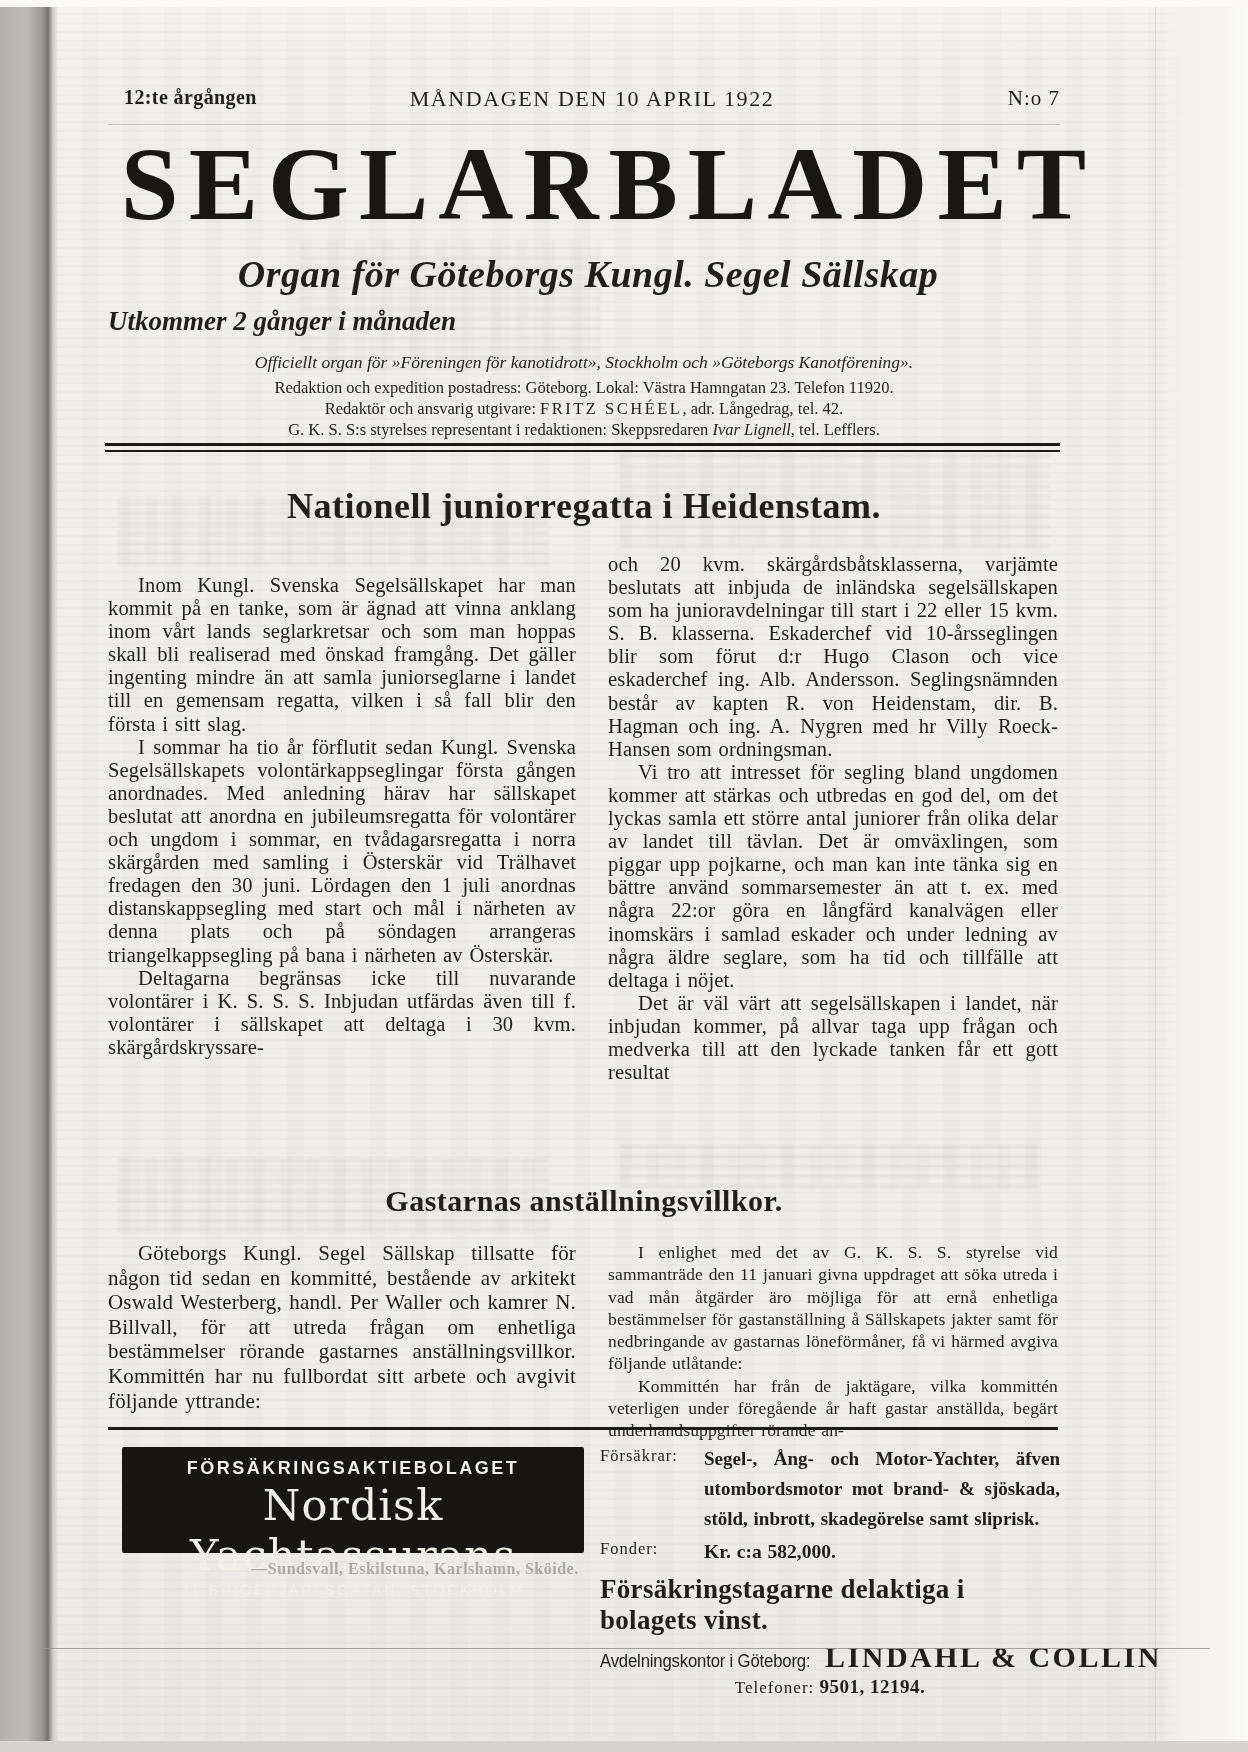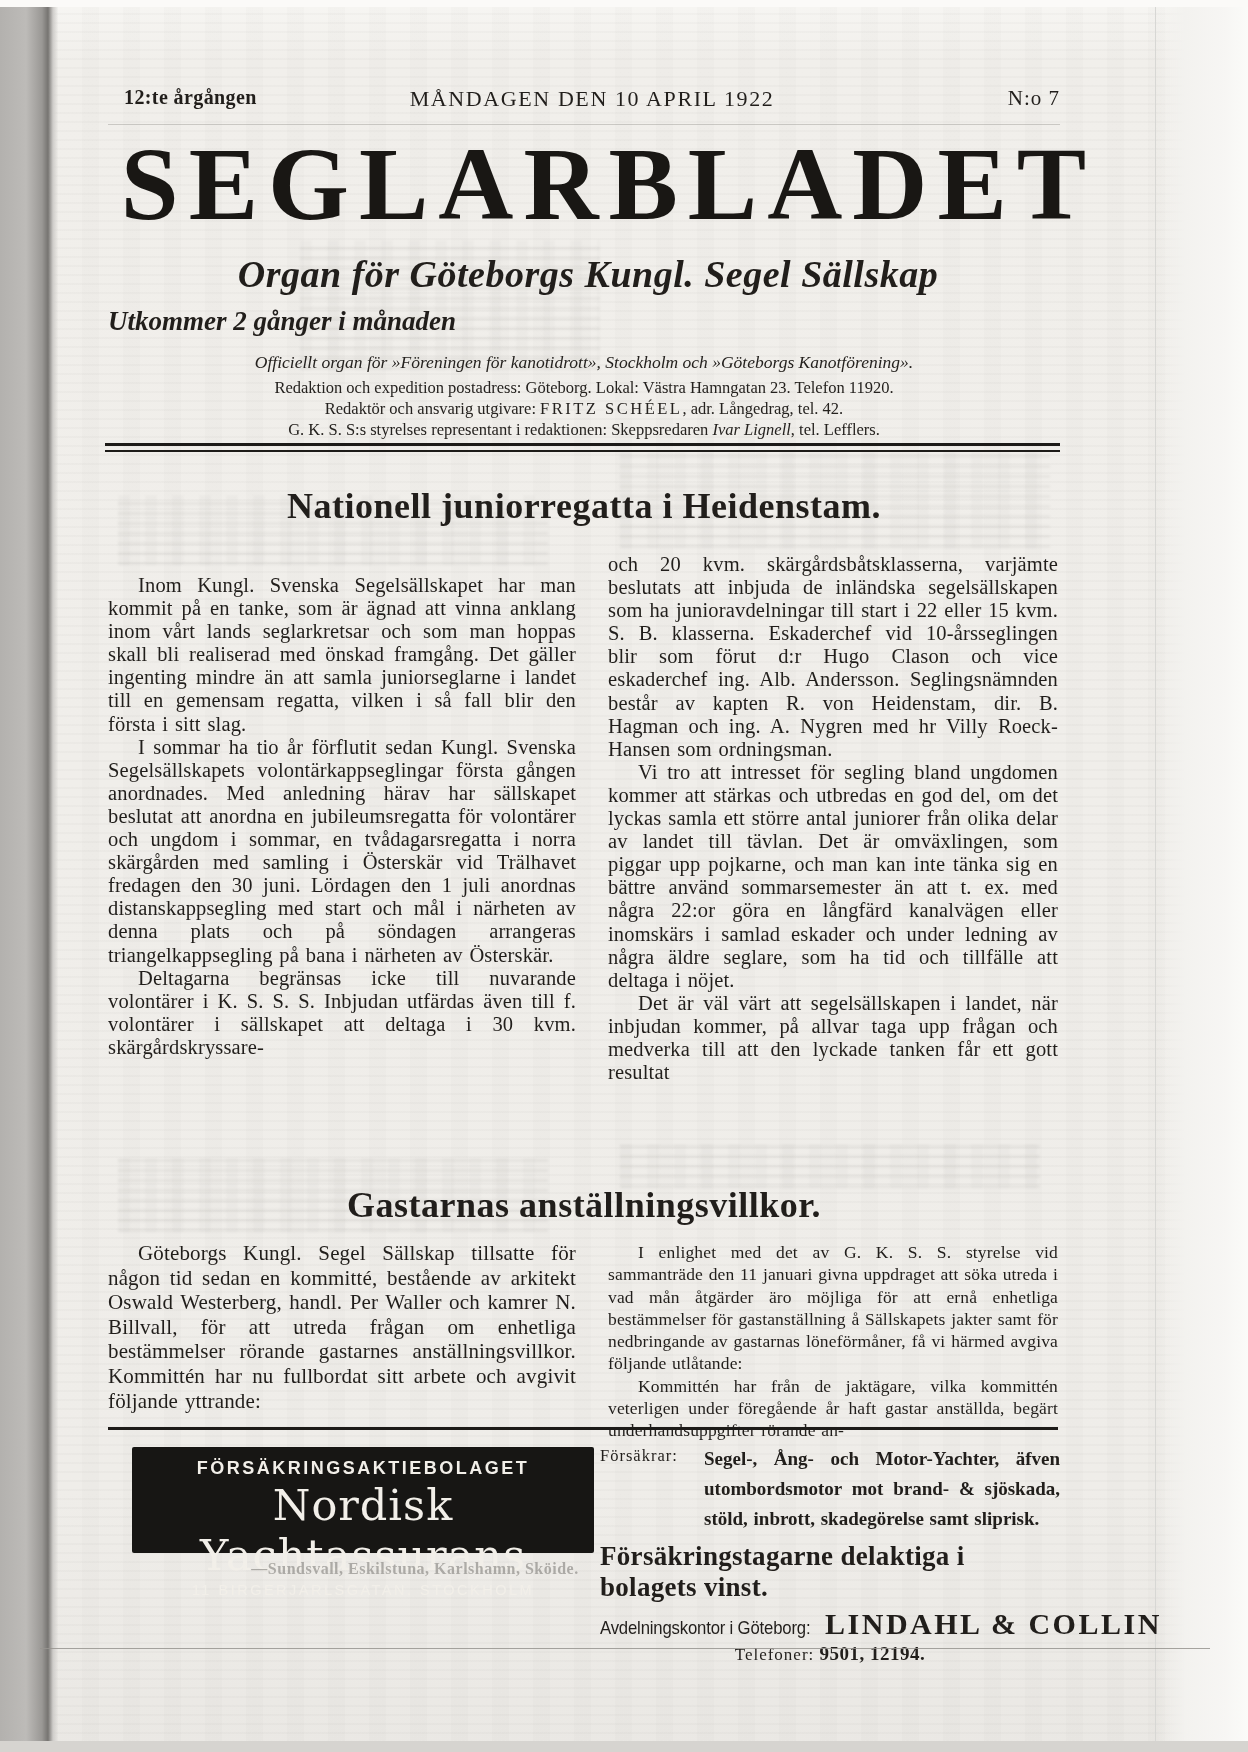--- a/index.html
+++ b/index.html
@@ -50,39 +50,39 @@
   .mast-red3{top:420px;font-size:16.5px;}
   .sp-caps{letter-spacing:2.5px;}
   .ital{font-style:italic;}
   .rule-double{position:absolute;top:443px;left:105px;width:955px;height:4px;
     border-top:3px solid #1d1b18;border-bottom:2px solid #1d1b18;}
 
   
   .headline1{position:absolute;top:485px;left:108px;width:952px;text-align:center;
     font-size:36px;font-weight:bold;letter-spacing:.5px;}
   .headline2{position:absolute;top:1184px;left:108px;width:952px;text-align:center;
-    font-size:36px;font-weight:bold;letter-spacing:.5px;}
+    font-size:30px;font-weight:bold;letter-spacing:.5px;}
   .cols{position:absolute;left:108px;width:950px;display:flex;gap:32px;}
   .cols-a1{top:553px;}
   .cols-a2{top:1241px;}
   .col-l{width:468px;}
   .col-r{width:450px;}
   .cols-a1 .col-l{padding-top:21px;}
   .para{margin:0;text-align:justify;word-spacing:1.5px;letter-spacing:.15px;}
   .cols-a1 .para{font-size:20.5px;line-height:23.1px;}
   .cols-a2 .col-l .para{font-size:21px;line-height:24.6px;}
   .cols-a2 .col-r .para{font-size:17.5px;line-height:22.3px;word-spacing:1px;}
   .indent{text-indent:30px;}
   .noindent{text-indent:0;}
 
   .rule-thick{position:absolute;top:1427px;left:108px;width:950px;height:3px;background:#1d1b18;}
 
   
   .ad-box{position:absolute;left:122px;top:1447px;width:462px;height:106px;background:#171614;
-    color:#f2efe9;text-align:center;border-radius:2px;margin-left:10px;}
+    color:#f2efe9;text-align:center;border-radius:2px;}
   .ad-box .l1{margin-top:11px;font-family:"Liberation Sans",sans-serif;font-size:18px;letter-spacing:2.5px;font-weight:bold;}
   .ad-box .l2{margin-top:1px;font-size:43px;font-weight:normal;letter-spacing:1px;font-family:"DejaVu Serif",serif;}
   .ad-box .l3{margin-top:2px;font-family:"Liberation Sans",sans-serif;font-size:14.5px;letter-spacing:2.5px;}
   .ghost-line{position:absolute;left:205px;top:1560px;width:420px;text-align:center;
     font-weight:bold;font-size:16px;color:#6d6b67;opacity:.5;filter:blur(.4px);letter-spacing:.5px;}
 
   .ad-right{position:absolute;left:600px;top:1444px;width:460px;}
   .ad-row{display:flex;}
   .ad-label{flex:0 0 104px;font-size:16.5px;letter-spacing:1px;padding-top:2px;}
   .ad-bold{font-weight:bold;font-size:19px;line-height:30px;text-align:justify;word-spacing:1px;}
@@ -161,20 +161,24 @@
     <div class="l2">Nordisk Yachtassurans</div>
     <div class="l3">11 BIRGERJARLSGATAN. STOCKHOLM</div>
   </div>
   <div class="ghost-line">—Sundsvall, Eskilstuna, Karlshamn, Sköide.</div>
 
   <div class="ad-right">
     <div class="ad-row">
       <span class="ad-label">Försäkrar:</span>
       <span class="ad-bold">Segel-, Ång- och Motor-Yachter, äfven utombordsmotor mot brand- &amp; sjöskada, stöld, inbrott, skadegörelse samt sliprisk.</span>
     </div>
+    <div class="ad-row ad-funds">
+      <span class="ad-label">Fonder:</span>
+      <span class="ad-bold">Kr. c:a 582,000.</span>
+    </div>
     <div class="ad-tagline">Försäkringstagarne delaktiga i bolagets vinst.</div>
     <div class="ad-branch">
       <span class="blabel">Avdelningskontor i Göteborg:</span>
       <span class="bname">LINDAHL &amp; COLLIN</span>
     </div>
     <div class="ad-phones"><span>Telefoner: </span><b>9501, 12194.</b></div>
   </div>
 
   <div class="rule-hair-bottom"></div>
 

